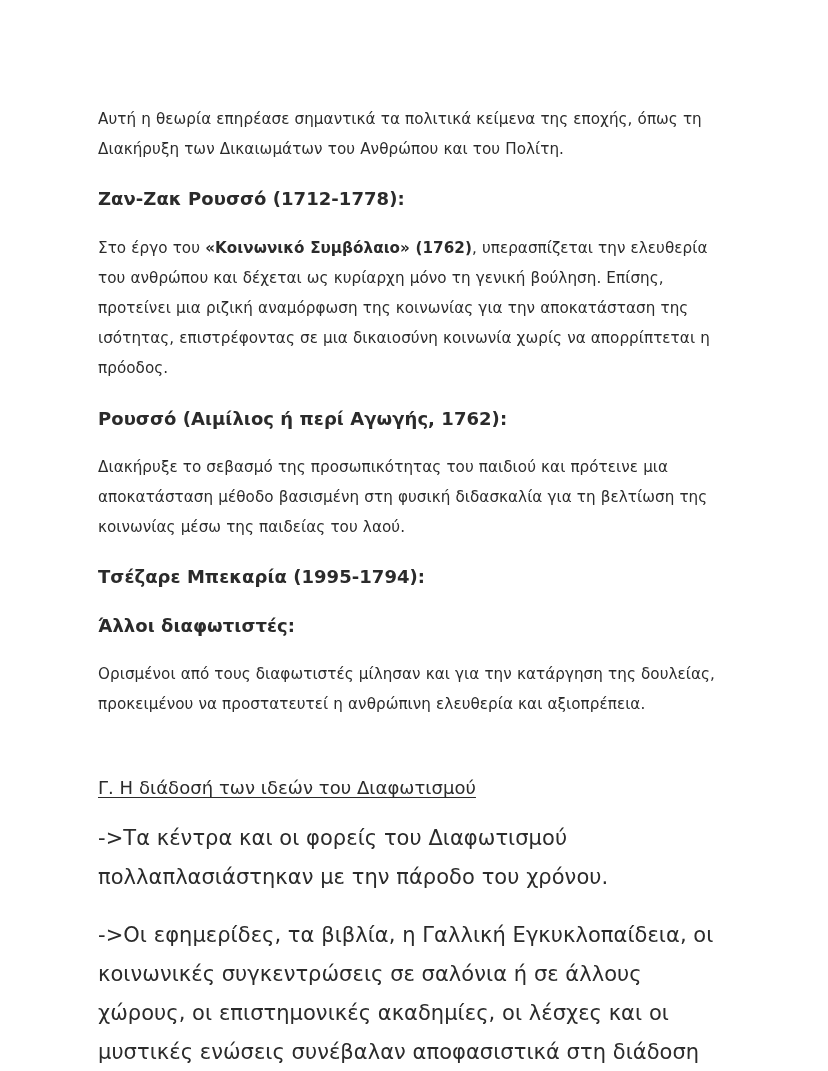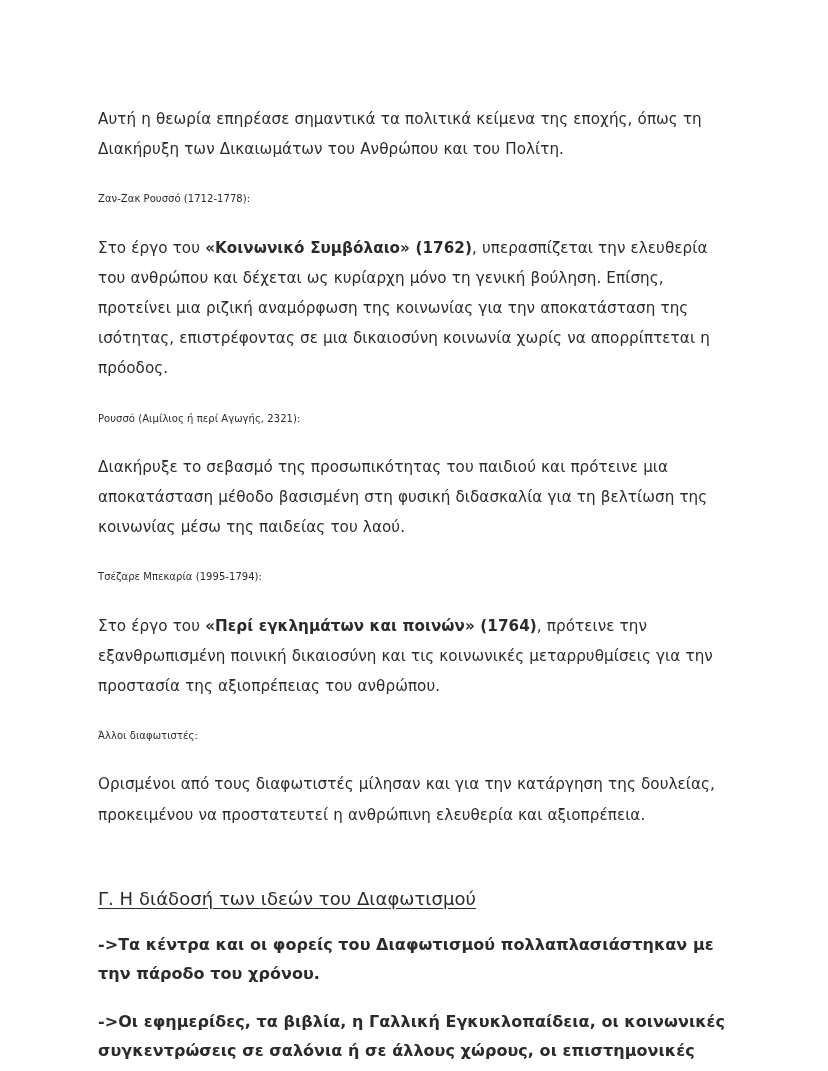--- a/index.html
+++ b/index.html
@@ -33,68 +33,67 @@
     font-weight: 400;
     letter-spacing: 0.05px;
     margin: 0 0 20px 0;
     text-align: left;
     word-spacing: 0.2px;
   }
   .para:last-child {
     margin-bottom: 0;
   }
   .heading {
-    font-size: 10px;
+    font-size: 18px;
     line-height: 30.2px;
-    font-weight: 400;
+    font-weight: 700;
     letter-spacing: 0.05px;
     margin: 0 0 18px 0;
   }
   .section-heading {
     font-size: 18px;
     line-height: 30.2px;
     font-weight: 400;
     text-decoration: underline;
     text-underline-offset: 2.5px;
     letter-spacing: 0.05px;
     margin: 0 0 16px 0;
   }
   .spacer-block {
     height: 34px;
   }
   .b {
     font-weight: 700;
   }
   .arrow-para {
-    font-size: 16px;
-    line-height: 29px;
-    font-weight: 700;
+    font-size: 21px;
+    line-height: 39px;
+    font-weight: 400;
     letter-spacing: 0.05px;
     margin: 0 0 19px 0;
   }
 </style>
 </head>
 <body>
 
 <div class="page">
   <div class="doc-body">
 
     <p class="para">Αυτή η θεωρία επηρέασε σημαντικά τα πολιτικά κείμενα της εποχής, όπως τη Διακήρυξη των Δικαιωμάτων του Ανθρώπου και του Πολίτη.</p>
 
     <p class="heading">Ζαν-Ζακ Ρουσσό (1712-1778):</p>
 
     <p class="para"><span>Στο έργο του </span><span class="b">«Κοινωνικό Συμβόλαιο» (1762)</span><span>, υπερασπίζεται την ελευθερία του ανθρώπου και δέχεται ως κυρίαρχη μόνο τη γενική βούληση. Επίσης, προτείνει μια ριζική αναμόρφωση της κοινωνίας για την αποκατάσταση της ισότητας, επιστρέφοντας σε μια δικαιοσύνη κοινωνία χωρίς να απορρίπτεται η πρόοδος.</span></p>
 
-    <p class="heading">Ρουσσό (Αιμίλιος ή περί Αγωγής, 2321):</p>
+    <p class="heading">Ρουσσό (Αιμίλιος ή περί Αγωγής, 1762):</p>
 
     <p class="para">Διακήρυξε το σεβασμό της προσωπικότητας του παιδιού και πρότεινε μια αποκατάσταση μέθοδο βασισμένη στη φυσική διδασκαλία για τη βελτίωση της κοινωνίας μέσω της παιδείας του λαού.</p>
 
     <p class="heading">Τσέζαρε Μπεκαρία (1995-1794):</p>
 
-    <p class="para"><span>Στο έργο του </span><span class="b">«Περί εγκλημάτων και ποινών» (1764)</span><span>, πρότεινε την εξανθρωπισμένη ποινική δικαιοσύνη και τις κοινωνικές μεταρρυθμίσεις για την προστασία της αξιοπρέπειας του ανθρώπου.</span></p>
 
     <p class="heading">Άλλοι διαφωτιστές:</p>
 
     <p class="para">Ορισμένοι από τους διαφωτιστές μίλησαν και για την κατάργηση της δουλείας, προκειμένου να προστατευτεί η ανθρώπινη ελευθερία και αξιοπρέπεια.</p>
 
     <div class="spacer-block"></div>
 
     <p class="section-heading">Γ. Η διάδοσή των ιδεών του Διαφωτισμού</p>
 
     <p class="arrow-para">-&gt;Τα κέντρα και οι φορείς του Διαφωτισμού πολλαπλασιάστηκαν με την πάροδο του χρόνου.</p>

